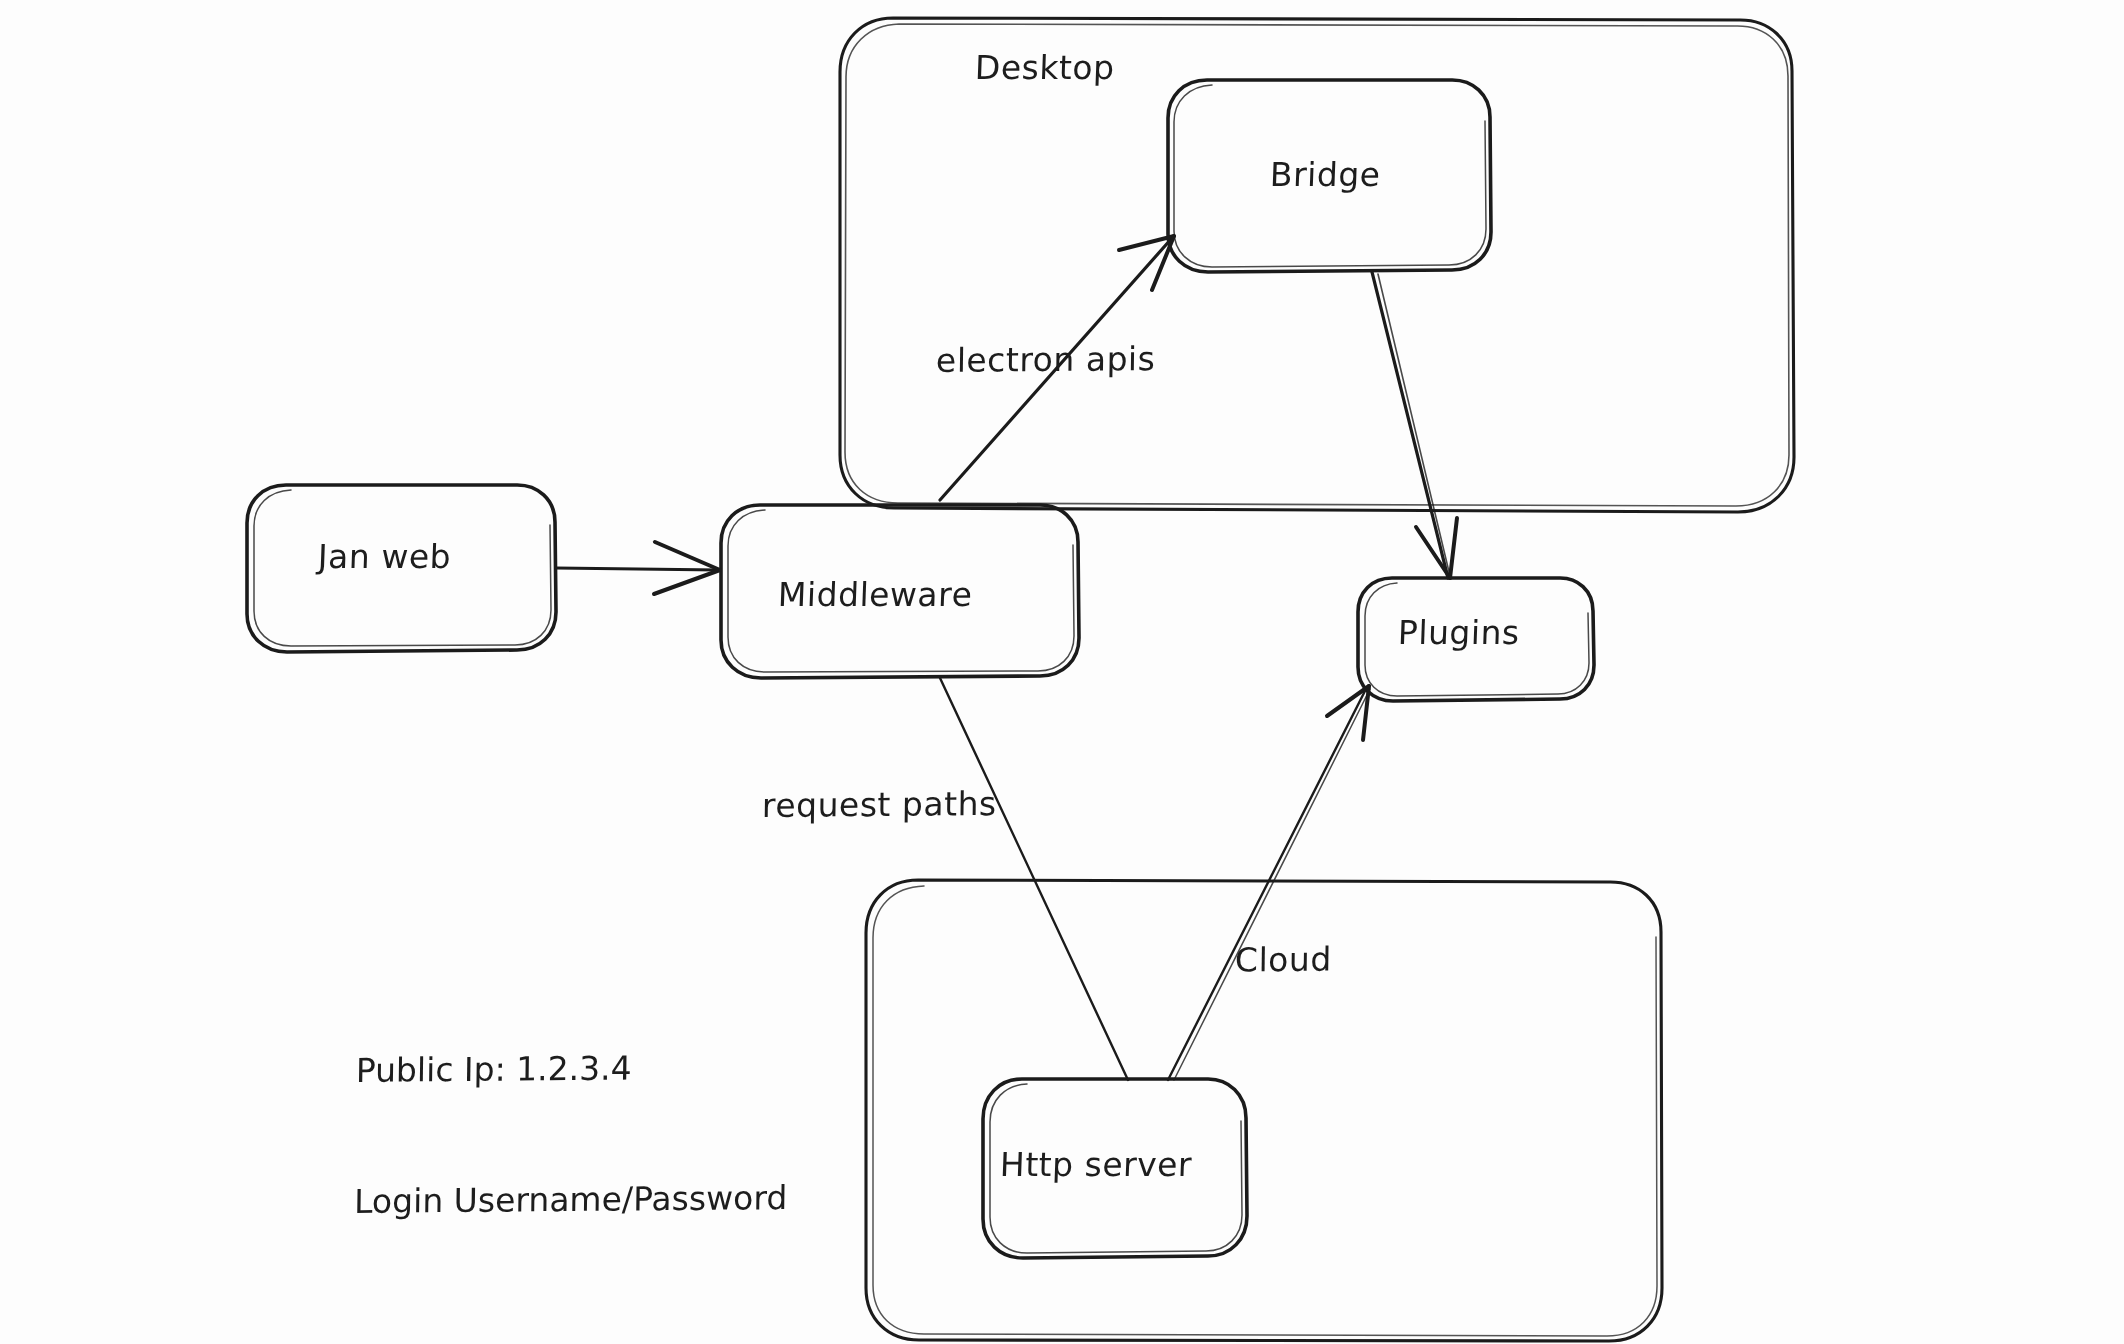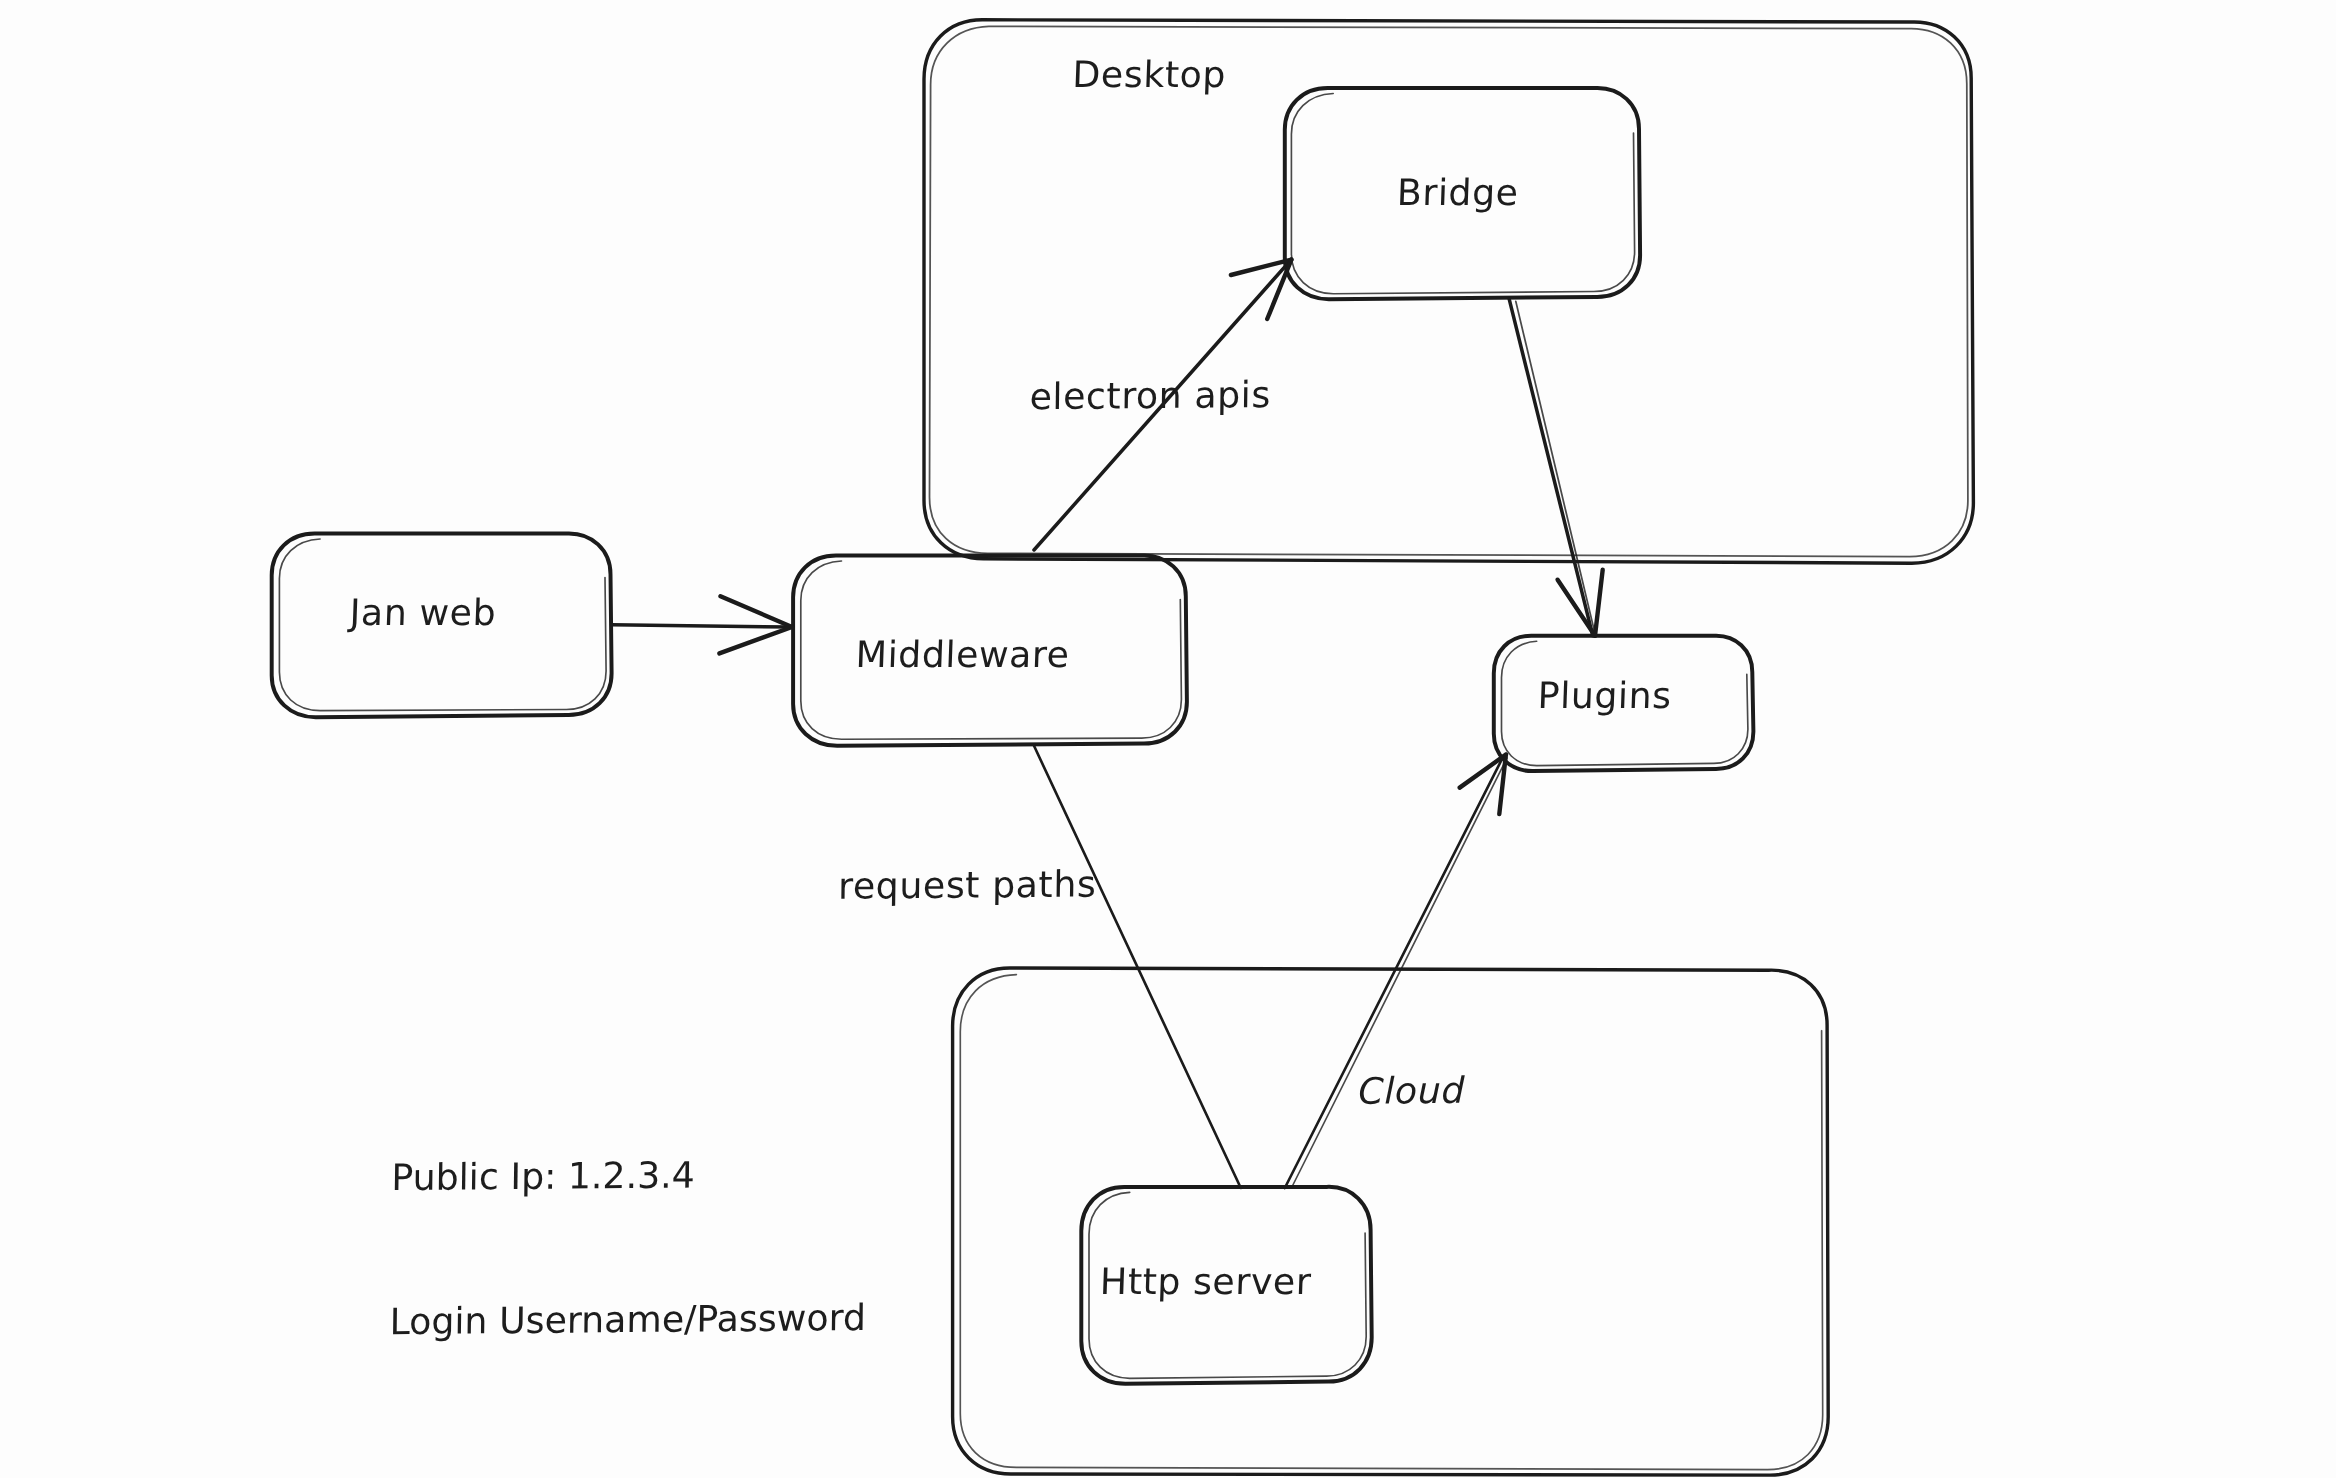--- a/index.html
+++ b/index.html
@@ -231,20 +231,20 @@
   <div class="label node-label hw" style="left:778px; top:575px;">Middleware</div>
 
   <div class="label node-label hw" style="left:1398px; top:613px;">Plugins</div>
 
   <div class="label node-label hw" style="left:1000px; top:1145px;">Http server</div>
 
   <div class="label edge-label hw2" style="left:936px; top:340px;">electron apis</div>
 
   <div class="label edge-label hw2" style="left:762px; top:785px;">request paths</div>
 
-  <div class="label group-label hw2" style="left:1235px; top:972px;font-style:italic;">Cloud</div>
+  <div class="label group-label hw2" style="left:1235px; top:940px;">Cloud</div>
 
   <div class="note-block hw2" style="left:355px; top:960px;">
     <span class="note-line">Public Ip: 1.2.3.4</span>
     <span class="note-line">Login Username/Password</span>
   </div>
 
 </div>
 
 </body></html>

